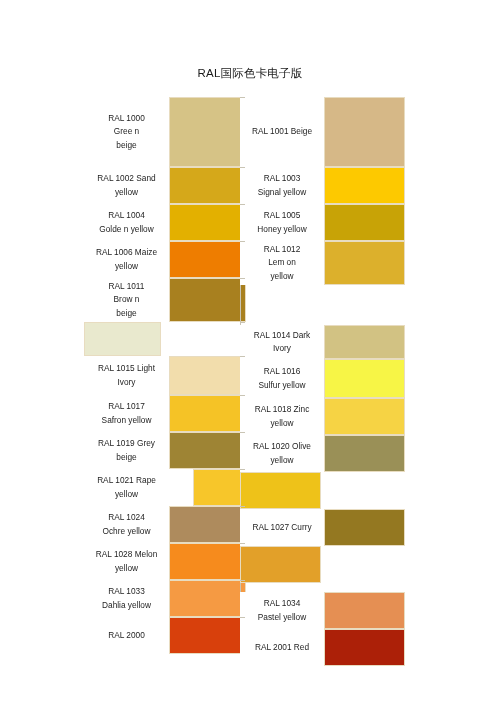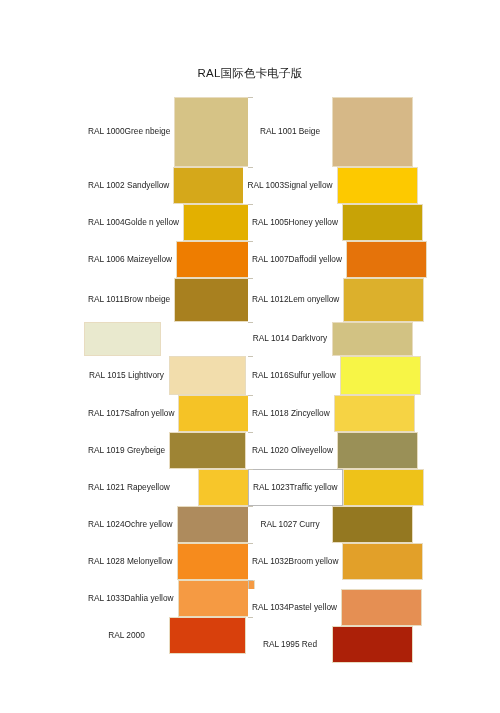--- a/index.html
+++ b/index.html
@@ -33,33 +33,33 @@
     color: #1a1a1a;
     letter-spacing: 0.2px;
   }
 
   
   .column {
     position: absolute;
     top: 97px;
   }
   #col-left  { left: 84px;  width: 162px; }
-  #col-right { left: 248px; width: 165px; }
+  #col-right { left: 240px; width: 165px; }
 
   .row {
     position: relative;
     display: flex;
     align-items: stretch;
     width: 100%;
   }
 
   .label-cell {
     box-sizing: border-box;
     display: flex;
-    flex-direction: row;
+    flex-direction: column;
     align-items: center;
     justify-content: center;
     text-align: center;
     font-size: 8.3px;
     line-height: 13.2px;
     color: #1d1d1d;
     padding: 0 4px;
     background: #ffffff;
   }
   .label-cell .ln { display: block; white-space: pre; }
@@ -221,36 +221,29 @@
         </div>
         <div class="swatch" style="background: rgb(253, 201, 0);"></div>
       </div>
       <div class="row" style="height: 37px;">
         <div class="label-cell">
           <span class="ln">RAL 1005</span>
           <span class="ln">Honey yellow</span>
         </div>
         <div class="swatch" style="background: rgb(200, 163, 6);"></div>
       </div>
-      <div class="row" style="height: 37px;">
-        <div class="label-cell">
-          <span class="ln">RAL 1007</span>
-          <span class="ln">Daffodil yellow</span>
-        </div>
-        <div class="swatch" style="background: rgb(229, 115, 10);"></div>
-      </div>
       <div class="row" style="height: 44px;">
         <div class="label-cell">
           <span class="ln">RAL 1012</span>
           <span class="ln">Lem on</span>
           <span class="ln">yellow</span>
         </div>
         <div class="swatch" style="background: rgb(220, 176, 44);"></div>
       </div>
-      <div class="row" style="height: 34px;">
+      <div class="row" style="height: 34px; margin-top: 40px;">
         <div class="label-cell">
           <span class="ln">RAL 1014 Dark</span>
           <span class="ln">Ivory</span>
         </div>
         <div class="swatch" style="background: rgb(210, 194, 131);"></div>
       </div>
       <div class="row" style="height: 39px;">
         <div class="label-cell">
           <span class="ln">RAL 1016</span>
           <span class="ln">Sulfur yellow</span>
@@ -265,49 +258,41 @@
         <div class="swatch" style="background: rgb(246, 211, 68);"></div>
       </div>
       <div class="row" style="height: 37px;">
         <div class="label-cell">
           <span class="ln">RAL 1020 Olive</span>
           <span class="ln">yellow</span>
         </div>
         <div class="swatch" style="background: rgb(154, 144, 87);"></div>
       </div>
       <div class="row" style="height: 37px;">
-        <div class="label-cell boxed">
-          <span class="ln">RAL 1023</span>
-          <span class="ln">Traffic yellow</span>
-        </div>
         <div class="swatch" style="background: rgb(238, 194, 25);"></div>
       </div>
       <div class="row" style="height: 37px;">
         <div class="label-cell">
           <span class="ln">RAL 1027 Curry</span>
         </div>
         <div class="swatch" style="background: rgb(148, 120, 33);"></div>
       </div>
       <div class="row" style="height: 37px;">
-        <div class="label-cell">
-          <span class="ln">RAL 1032</span>
-          <span class="ln">Broom yellow</span>
-        </div>
         <div class="swatch" style="background: rgb(226, 160, 41);"></div>
       </div>
       <div class="row" style="height: 37px; margin-top: 9px;">
         <div class="label-cell">
           <span class="ln">RAL 1034</span>
           <span class="ln">Pastel yellow</span>
         </div>
         <div class="swatch" style="background: rgb(229, 143, 83);"></div>
       </div>
       <div class="row" style="height: 37px;">
         <div class="label-cell">
-          <span class="ln">RAL 1995 Red</span>
+          <span class="ln">RAL 2001 Red</span>
         </div>
         <div class="swatch" style="background: rgb(172, 32, 8);"></div>
       </div>
       <div class="rule-tick" style="top: 0px;"></div>
       <div class="rule-tick" style="top: 70px;"></div>
       <div class="rule-tick" style="top: 107px;"></div>
       <div class="rule-tick" style="top: 144px;"></div>
       <div class="rule-tick" style="top: 181px;"></div>
       <div class="rule-tick" style="top: 225px;"></div>
       <div class="rule-tick" style="top: 259px;"></div>

